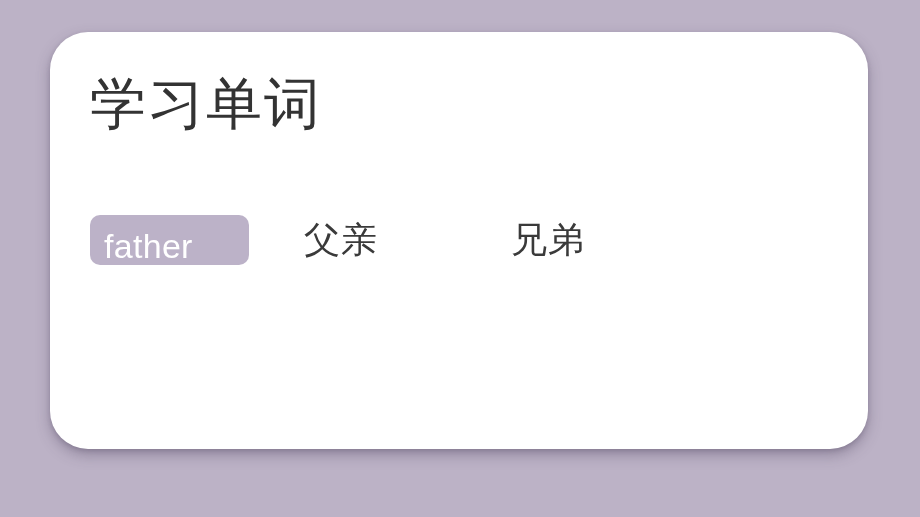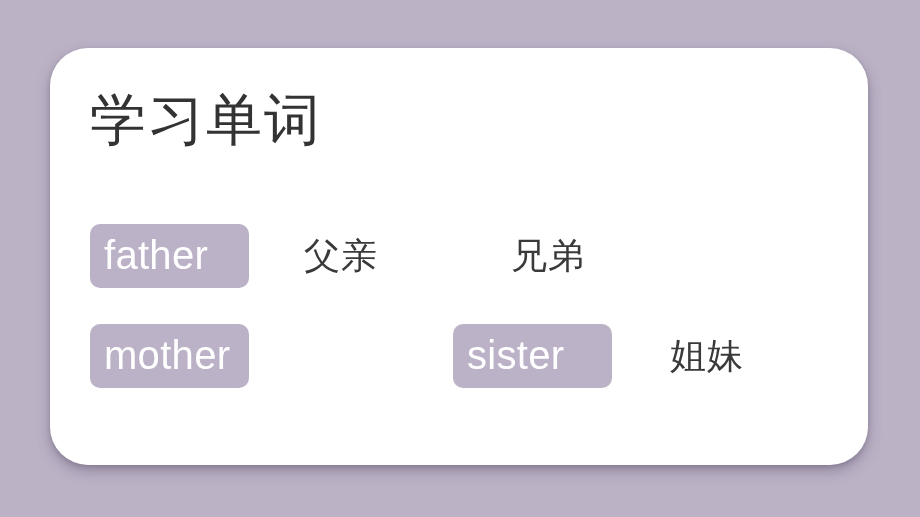--- a/index.html
+++ b/index.html
@@ -20,21 +20,21 @@
     position: relative;
     width: 920px;
     height: 517px;
     background: #bcb2c6;
   }
 
   
   #card {
     position: absolute;
     left: 50px;
-    top: 48px;
+    top: 32px;
     width: 818px;
     height: 417px;
     background: #ffffff;
     border-radius: 38px;
     box-shadow: 0 6px 14px rgba(70, 58, 85, 0.35),
                 0 2px 4px rgba(70, 58, 85, 0.20);
   }
 
   
   #title {
@@ -68,25 +68,25 @@
   .word-pair {
     display: flex;
     align-items: center;
   }
   .word-pair.pair-left  { width: 363px; }
   .word-pair.pair-right { width: 360px; }
 
   .word-chip {
     box-sizing: border-box;
     width: 159px;
-    height: 64px;
+    height: 50px;
     background: #bcb2c8;
     border-radius: 10px;
     color: #ffffff;
-    font-size: 40px;
+    font-size: 34px;
     font-weight: 300;
     line-height: 62px;
     text-align: left;
     padding-left: 14px;
     white-space: nowrap;
     overflow: hidden;
     letter-spacing: 0.3px;
   }
 
   .word-gloss {
@@ -116,25 +116,20 @@
           <div class="word-chip">father</div>
           <div class="word-gloss">父亲</div>
         </div>
         <div class="word-pair pair-right">
           <div class="word-gloss">兄弟</div>
         </div>
       </div>
 
       <div class="word-row">
         <div class="word-pair pair-left">
-          <div class="word-chip">mother</div>
-        </div>
-        <div class="word-pair pair-right">
-          <div class="word-chip">sister</div>
-          <div class="word-gloss">姐妹</div>
         </div>
       </div>
 
     </div>
 
   </div>
 
 </div>
 
 </body></html>

